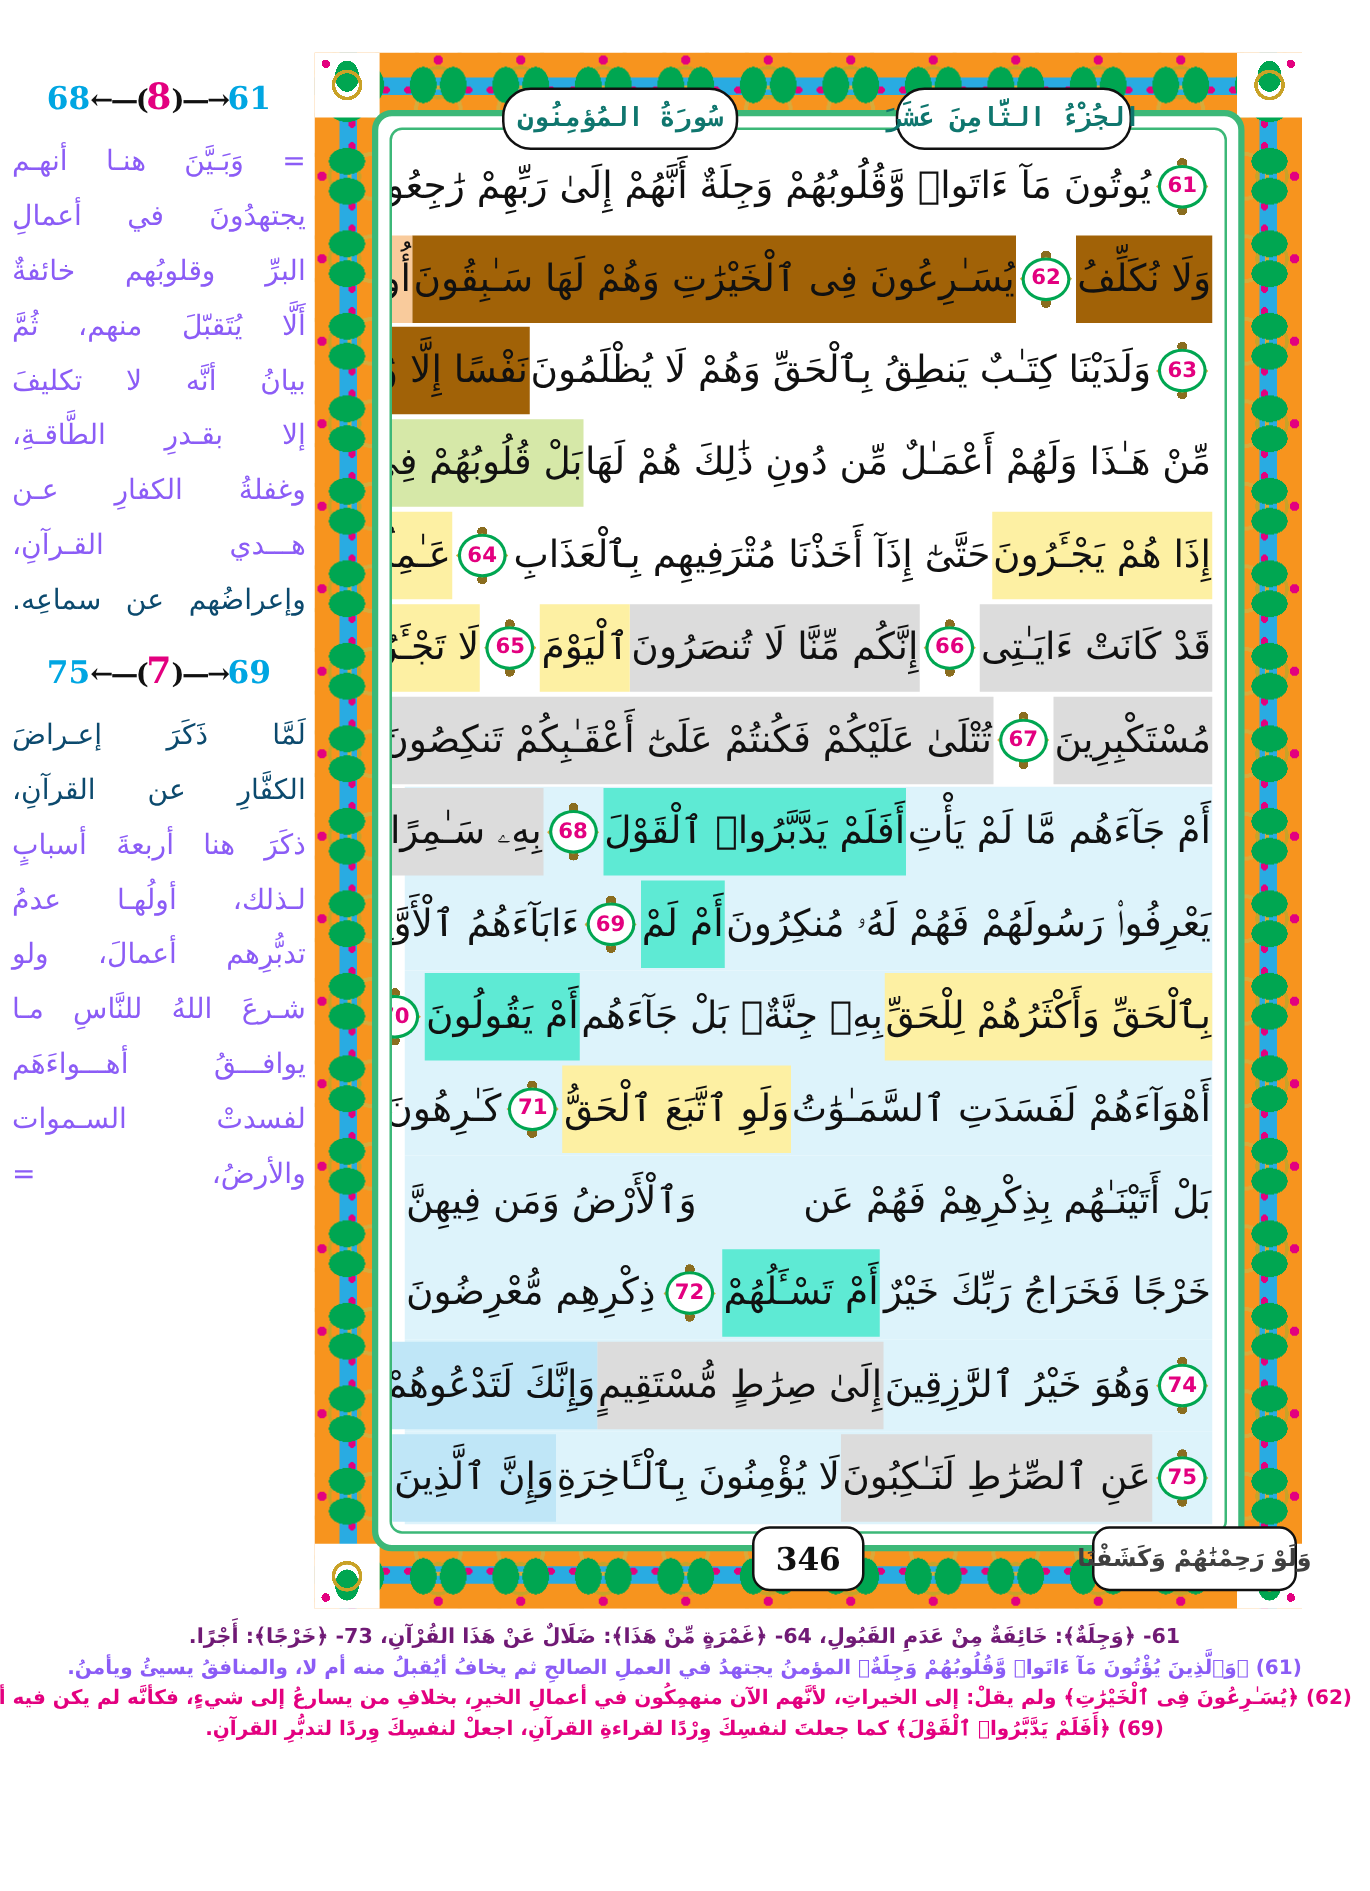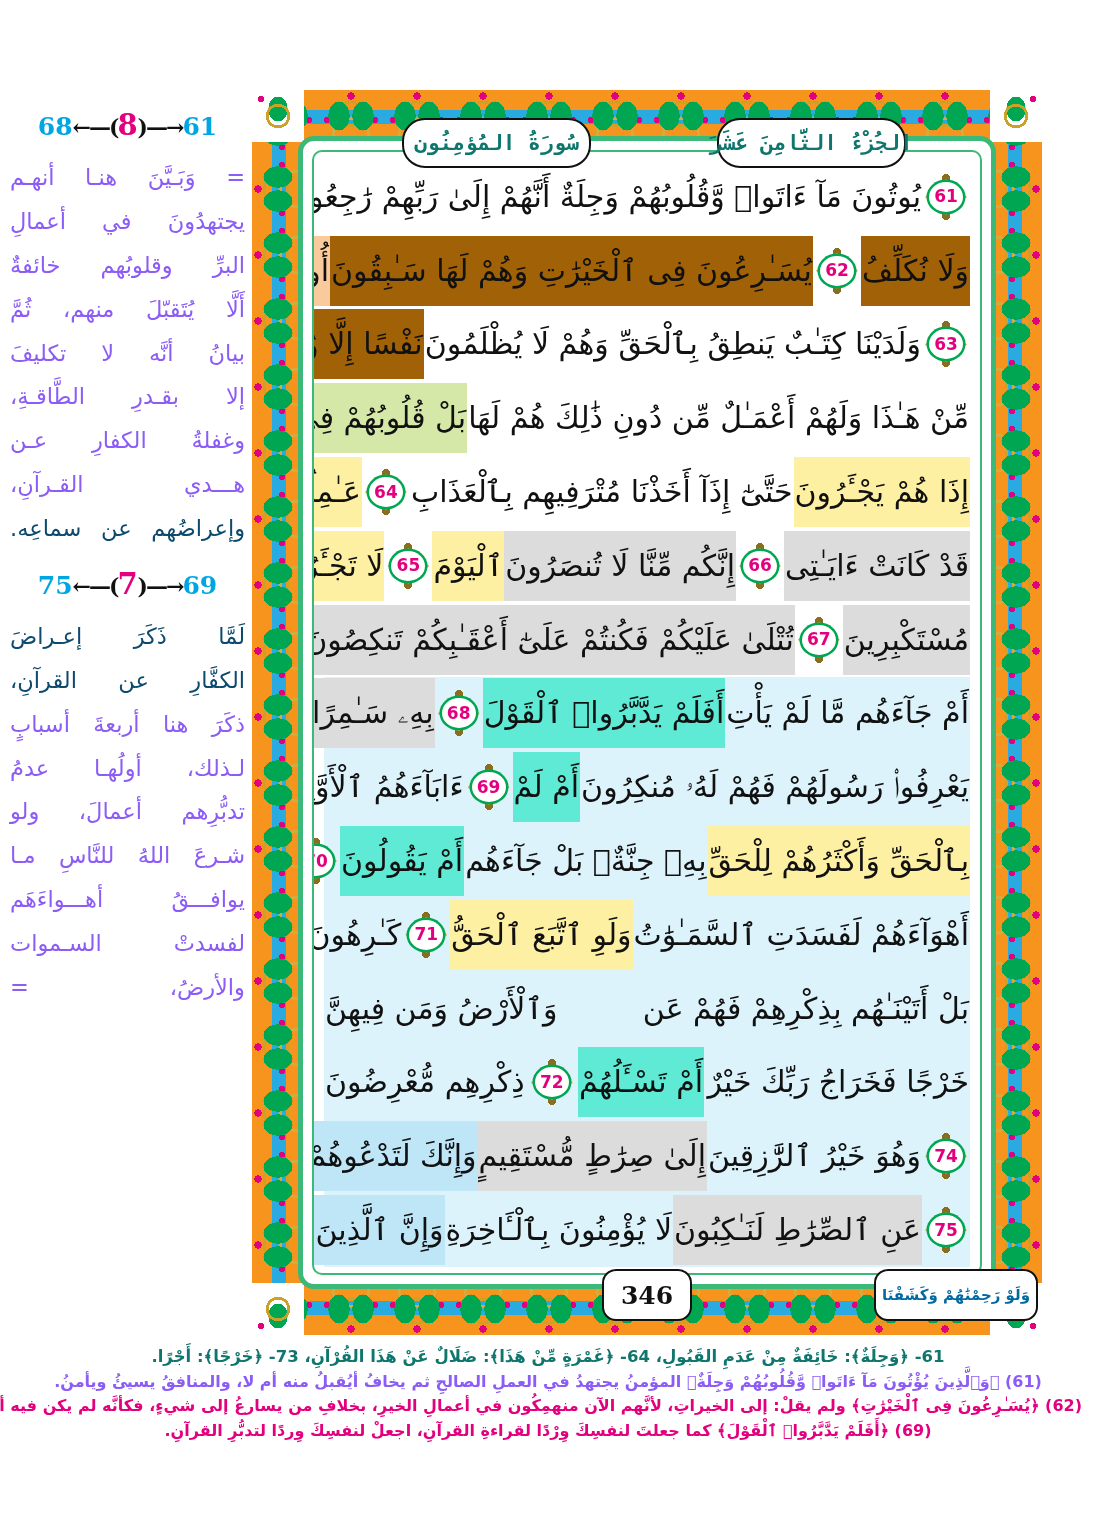--- a/index.html
+++ b/index.html
@@ -4,21 +4,21 @@
 <style>
   html,body{margin:0;padding:0;}
   body{
     width:1096px;height:1513px;
     background:#ffffff;
     font-family:"DejaVu Sans","Liberation Sans",sans-serif;
     position:relative;overflow:hidden;
   }
 
   
-  #page{position:absolute;inset:0;margin-top:48px;}
+  #page{position:absolute;inset:0;}
 
   
   #sidebar{
     position:absolute;left:10px;top:60px;width:235px;height:1180px;
     direction:rtl;text-align:justify;
   }
   .side-block{margin-bottom:16px;}
   .side-range{
     text-align:center;font-weight:bold;font-size:25px;
     letter-spacing:0;margin-bottom:14px;direction:ltr;
@@ -192,30 +192,30 @@
     background:#fff;border:2.5px solid #111;border-radius:14px;
     display:flex;align-items:center;justify-content:center;
     font-size:25px;font-weight:bold;color:#111;
     font-family:"DejaVu Serif","Liberation Serif",serif;
   }
   #catchword{
     position:absolute;right:4px;bottom:14px;z-index:7;
     width:160px;height:48px;
     background:#fff;border:2.5px solid #111;border-radius:14px;
     display:flex;align-items:center;justify-content:center;
-    font-size:15px;color:#0369a1;font-weight:bold;white-space:nowrap;
+    font-size:19px;color:#404040;font-weight:bold;white-space:nowrap;
   }
 
   
   #footnotes{
     position:absolute;left:14px;right:14px;top:1296px;
     direction:rtl;text-align:center;
   }
   .fn{white-space:nowrap;line-height:1.55;font-weight:bold;}
-  .fn-1{font-size:16.5px;color:#0f766e;}
+  .fn-1{font-size:16.5px;color:#701a75;}
   .fn-2{font-size:16px;color:#8b5cf6;}
   .fn-3,.fn-4{font-size:16px;color:#e3007f;}
 </style>
 </head>
 <body>
 
 <div id="page">
 
   <div id="sidebar">
       <div class="side-block">

